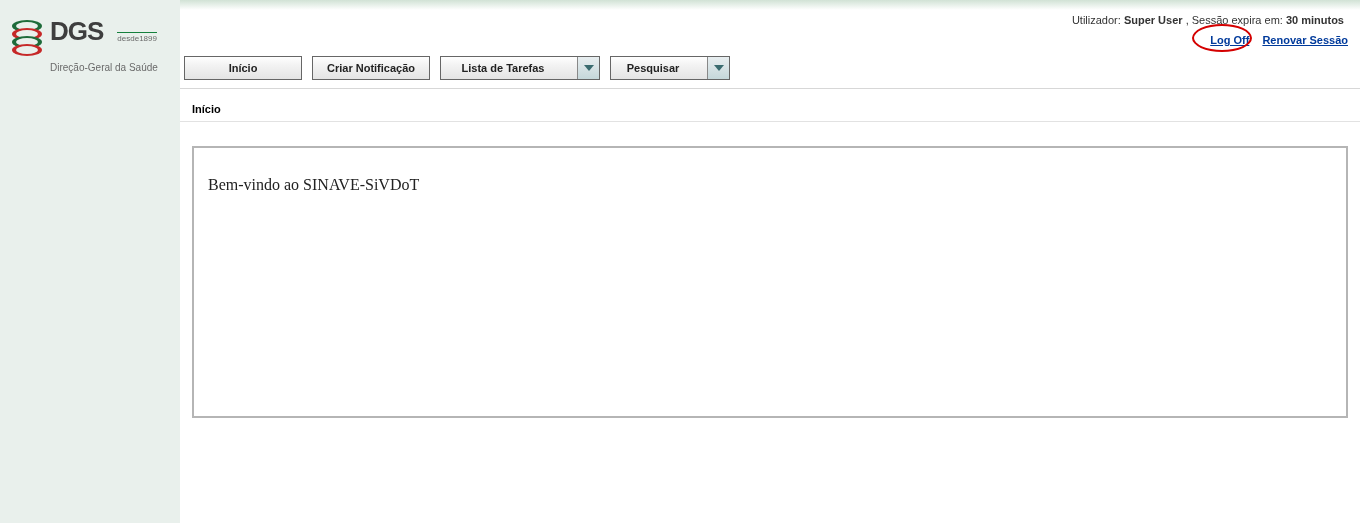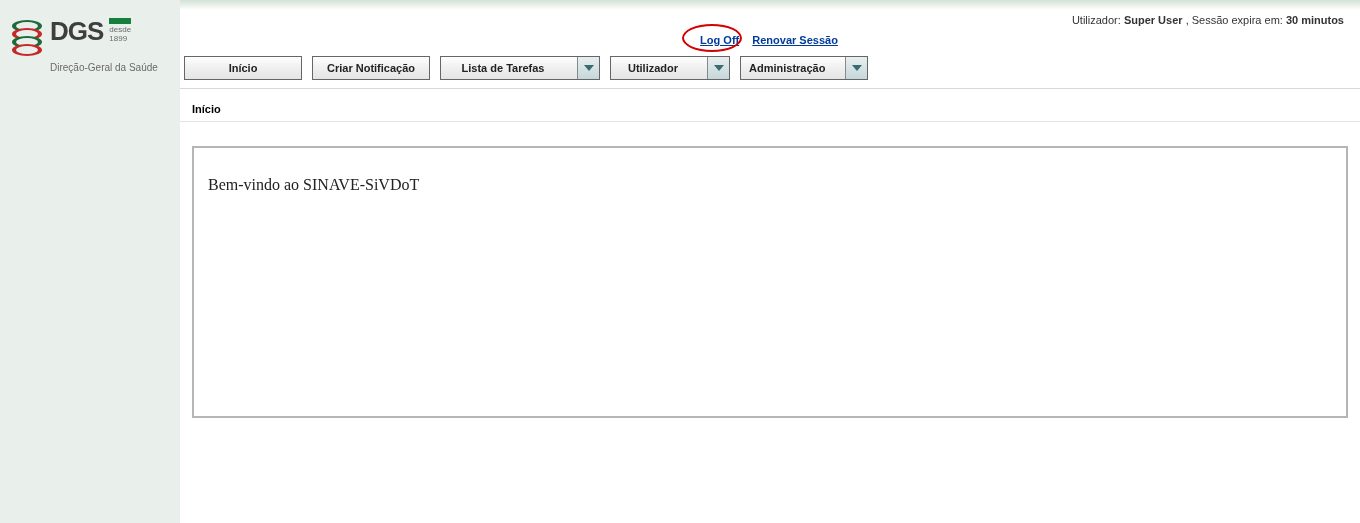--- a/index.html
+++ b/index.html
@@ -34,27 +34,27 @@
     .logo-top { display: flex; align-items: flex-end; gap: 4px; }
     .logo-dgs {
       font-size: 26px;
       font-weight: bold;
       color: #3e3e3e;
       letter-spacing: -1px;
       line-height: 1;
     }
     .logo-since {
       display: flex;
-      flex-direction: column;
+      flex-direction: row;
       font-size: 8px;
       color: #6a6a6a;
-      border-top: 6px solid #15803d;
+      border-top: 1px solid #15803d;
       padding-top: 2px;
       line-height: 1.1;
-      margin-left: 2px;
+      margin-left: 10px;
     }
     .logo-sub {
       font-size: 10px;
       color: #6a6a6a;
       margin-top: 18px;
     }
     .sidebar-footer {
       position: absolute;
       bottom: 40px;
       left: 6px;
@@ -74,21 +74,21 @@
     }
     .userbar {
       text-align: right;
       padding: 4px 16px 0 0;
       color: #333;
       font-size: 11px;
       position: relative;
     }
     .userbar .bold { font-weight: bold; }
     .session-links {
-      text-align: center;
+      text-align: right;
       padding: 8px 12px 10px 0;
       font-size: 11px;
     }
     .session-links a {
       color: #003a9b;
       font-weight: bold;
       text-decoration: underline;
       margin-left: 10px;
     }
     .logoff-wrap {
@@ -221,35 +221,27 @@
       </div>
       <div class="nav-btn has-dd" style="min-width:160px">
         <span>Lista de Tarefas</span>
         <span class="dd-arrow">
           <svg width="10" height="6" viewBox="0 0 10 6">
               <polygon points="0,0 10,0 5,6" fill="#3a6b6f"></polygon>
             </svg>
         </span>
       </div>
       <div class="nav-btn has-dd" style="min-width:120px">
-        <span>Utilizador</span>
+        <span>Pesquisar</span>
         <span class="dd-arrow">
           <svg width="10" height="6" viewBox="0 0 10 6">
               <polygon points="0,0 10,0 5,6" fill="#3a6b6f"></polygon>
             </svg>
         </span>
       </div>
-      <div class="nav-btn has-dd" style="min-width:120px">
-        <span>Administração</span>
-        <span class="dd-arrow">
-          <svg width="10" height="6" viewBox="0 0 10 6">
-              <polygon points="0,0 10,0 5,6" fill="#3a6b6f"></polygon>
-            </svg>
-        </span>
-      </div>
     </nav>
 
     <div class="page-title">Início</div>
 
     <div class="content-frame">
       <div class="welcome">Bem-vindo ao SINAVE-SiVDoT</div>
     </div>
   </main>
 </div>
 

